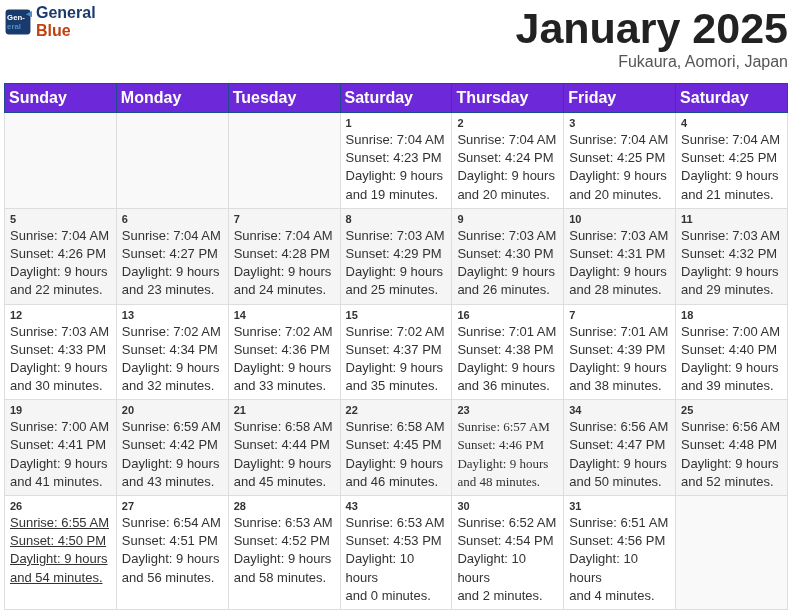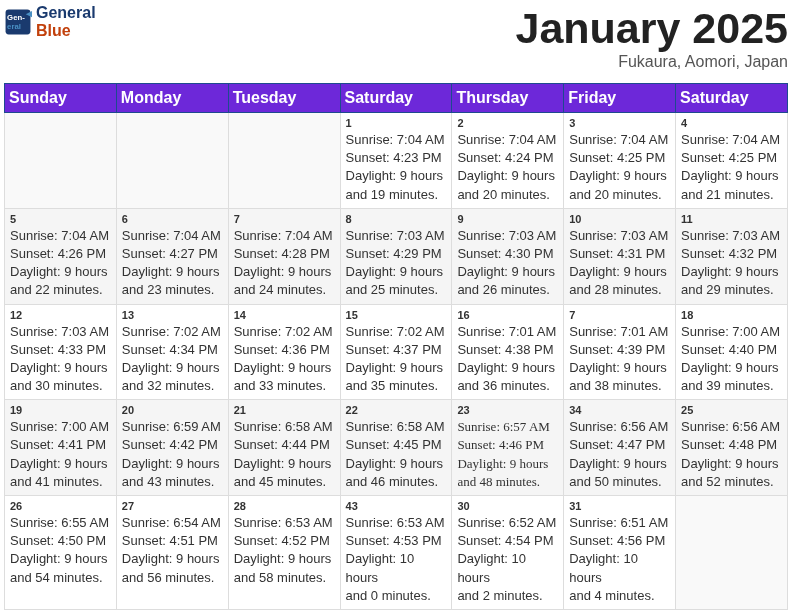--- a/index.html
+++ b/index.html
@@ -305,21 +305,21 @@
             <span class="day-number">25</span>
             <div class="day-info" style="white-space: pre-line;">Sunrise: 6:56 AM
 Sunset: 4:48 PM
 Daylight: 9 hours
 and 52 minutes.</div>
           </td>
         </tr>
         <tr>
           <td>
             <span class="day-number">26</span>
-            <div class="day-info" style="white-space: pre-line;">Sunrise: 6:55 AM
+            <div class="day-info" style="white-space: pre-line; text-decoration: underline;">Sunrise: 6:55 AM
 Sunset: 4:50 PM
 Daylight: 9 hours
 and 54 minutes.</div>
           </td>
           <td>
             <span class="day-number">27</span>
             <div class="day-info" style="white-space: pre-line;">Sunrise: 6:54 AM
 Sunset: 4:51 PM
 Daylight: 9 hours
 and 56 minutes.</div>

